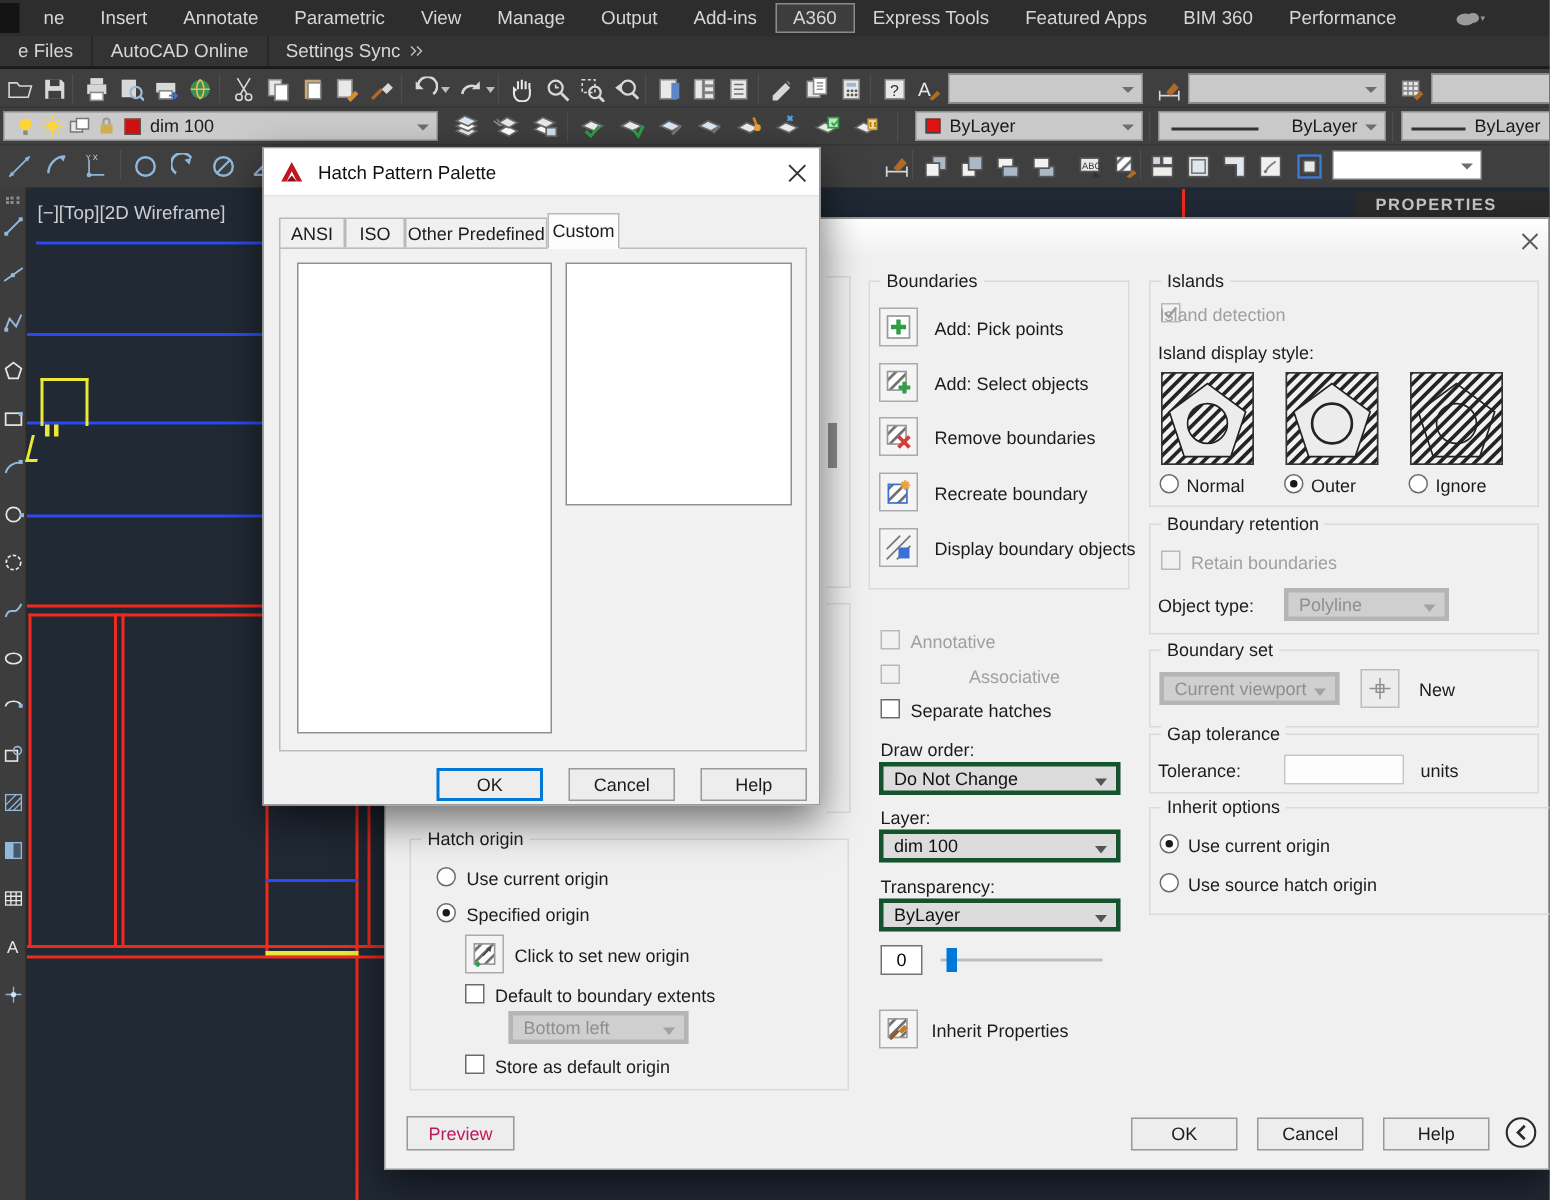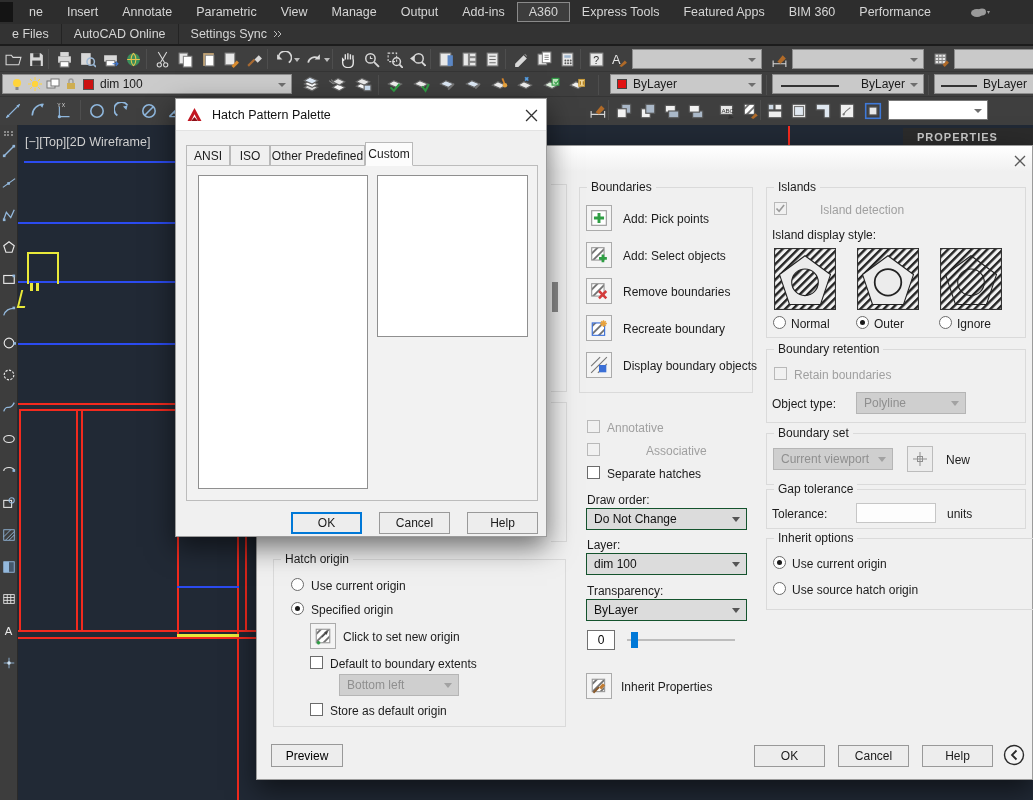--- a/index.html
+++ b/index.html
@@ -22,21 +22,21 @@
   #lefttools{position:absolute;left:0;top:125px;width:18px;height:675px;background:#3d3d3d;border-right:1px solid #2a2a2a;}
   .vti{position:absolute;left:1px;width:16px;height:16px;display:flex;align-items:center;justify-content:center;}
   .dline{position:absolute;}
   
   .dialog{position:absolute;background:#f0f0f0;border:1px solid #9b9b9b;box-shadow:0 10px 26px rgba(0,0,0,.55);}
   .gbox{position:absolute;border:1px solid #dadada;}
   .glabel{position:absolute;top:-8px;left:7px;background:#f0f0f0;padding:0 4px;font-size:12px;color:#1c1c1c;white-space:nowrap;}
   .lbl{position:absolute;font-size:12px;color:#1c1c1c;white-space:nowrap;}
   .lbl.dis{color:#a0a0a0;}
   .ibtn{position:absolute;width:26px;height:26px;background:#f4f4f4;border:1px solid #ababab;display:flex;align-items:center;justify-content:center;}
-  .combo{position:absolute;height:22px;background:#dcdcdc;border:1px solid #14532d;display:flex;align-items:center;padding:0 22px 0 7px;font-size:12px;color:#111;white-space:nowrap;overflow:hidden;}
+  .combo{position:absolute;height:22px;background:#dcdcdc;border:3px solid #14532d;display:flex;align-items:center;padding:0 22px 0 7px;font-size:12px;color:#111;white-space:nowrap;overflow:hidden;}
   .combo .car{position:absolute;right:6px;top:8px;width:0;height:0;border-left:4px solid transparent;border-right:4px solid transparent;border-top:5px solid #555;}
   .combo.dis{background:#cfcfcf;color:#8f8f8f;border-color:#b5b5b5;}
   .combo.dis .car{border-top-color:#a2a2a2;}
   .cb{position:absolute;width:13px;height:13px;background:#fff;border:1px solid #6b6b6b;}
   .cb.dis{background:#f1f1f1;border-color:#b9b9b9;}
   .radio{position:absolute;width:13px;height:13px;border-radius:50%;background:#fff;border:1px solid #6b6b6b;}
   .radio.sel::after{content:"";position:absolute;left:3px;top:3px;width:5px;height:5px;border-radius:50%;background:#1a1a1a;}
   .btn{position:absolute;background:#ededed;border:1px solid #999;font-size:12px;color:#1b1b1b;display:flex;align-items:center;justify-content:center;cursor:default;}
   .btn.focus{border:2px solid #0078d7;}
   .xclose{position:absolute;display:flex;align-items:center;justify-content:center;cursor:default;}
@@ -755,21 +755,21 @@
     <div class="lbl" style="left:364px;top:534px;">Inherit Properties</div>
 
     <div class="gbox" style="left:509px;top:41px;width:260px;height:151px;">
       <span class="glabel">Islands</span>
     </div>
     <span class="cb dis" style="left:517px;top:56px;">
       <svg width="11" height="11" viewBox="0 0 11 11">
           <path d="M1.5 5.5l2.6 2.8 5-6.3" stroke="#9a9a9a" stroke-width="1.6" fill="none"></path>
         </svg>
     </span>
-    <div class="lbl dis" style="left:563px;top:57px;">Island detection</div>
+    <div class="lbl dis" style="left:516px;top:57px;">Island detection</div>
     <div class="lbl" style="left:515px;top:82px;">Island display style:</div>
 
     <span style="position:absolute;left:516px;top:102px;">
       <svg width="64" height="62" viewBox="0 0 56 56">
           <rect x="0.5" y="0.5" width="55" height="55" fill="url(#hp)" stroke="#333"></rect>
           <polygon points="28,7 51,24 42,51 14,51 5,24" fill="#ececec" stroke="#222"></polygon>
           <circle cx="28" cy="31" r="12" fill="url(#hp)" stroke="#222"></circle>
         </svg>
     </span>
     <span style="position:absolute;left:599px;top:102px;">
@@ -852,21 +852,21 @@
     <div class="lbl" style="left:86px;top:484px;">Click to set new origin</div>
     <span class="cb" style="left:53px;top:510px;"></span>
     <div class="lbl" style="left:73px;top:511px;">Default to boundary extents</div>
     <div class="combo dis" style="left:82px;top:528px;width:120px;text-align:right;">
       <span>Bottom left</span>
         <span class="car"></span>
     </div>
     <span class="cb" style="left:53px;top:557px;"></span>
     <div class="lbl" style="left:73px;top:558px;">Store as default origin</div>
 
-    <div class="btn" style="left:14px;top:598px;width:72px;height:23px;color:#000000;">Preview</div>
+    <div class="btn" style="left:14px;top:598px;width:72px;height:23px;color:#be185d;">Preview</div>
     <div class="btn" style="left:497px;top:599px;width:71px;height:22px;">OK</div>
     <div class="btn" style="left:581px;top:599px;width:71px;height:22px;">Cancel</div>
     <div class="btn" style="left:665px;top:599px;width:71px;height:22px;">Help</div>
     <span class="xclose" style="left:744px;top:596px;width:26px;height:26px;">
       <svg width="22" height="22" viewBox="0 0 22 22">
           <circle cx="11" cy="11" r="9.5" fill="#f5f5f5" stroke="#2b2b2b" stroke-width="1.4"></circle>
           <path d="M13.5 6.5L9 11l4.5 4.5" fill="none" stroke="#2b2b2b" stroke-width="1.8"></path>
         </svg>
     </span>
   </div>

